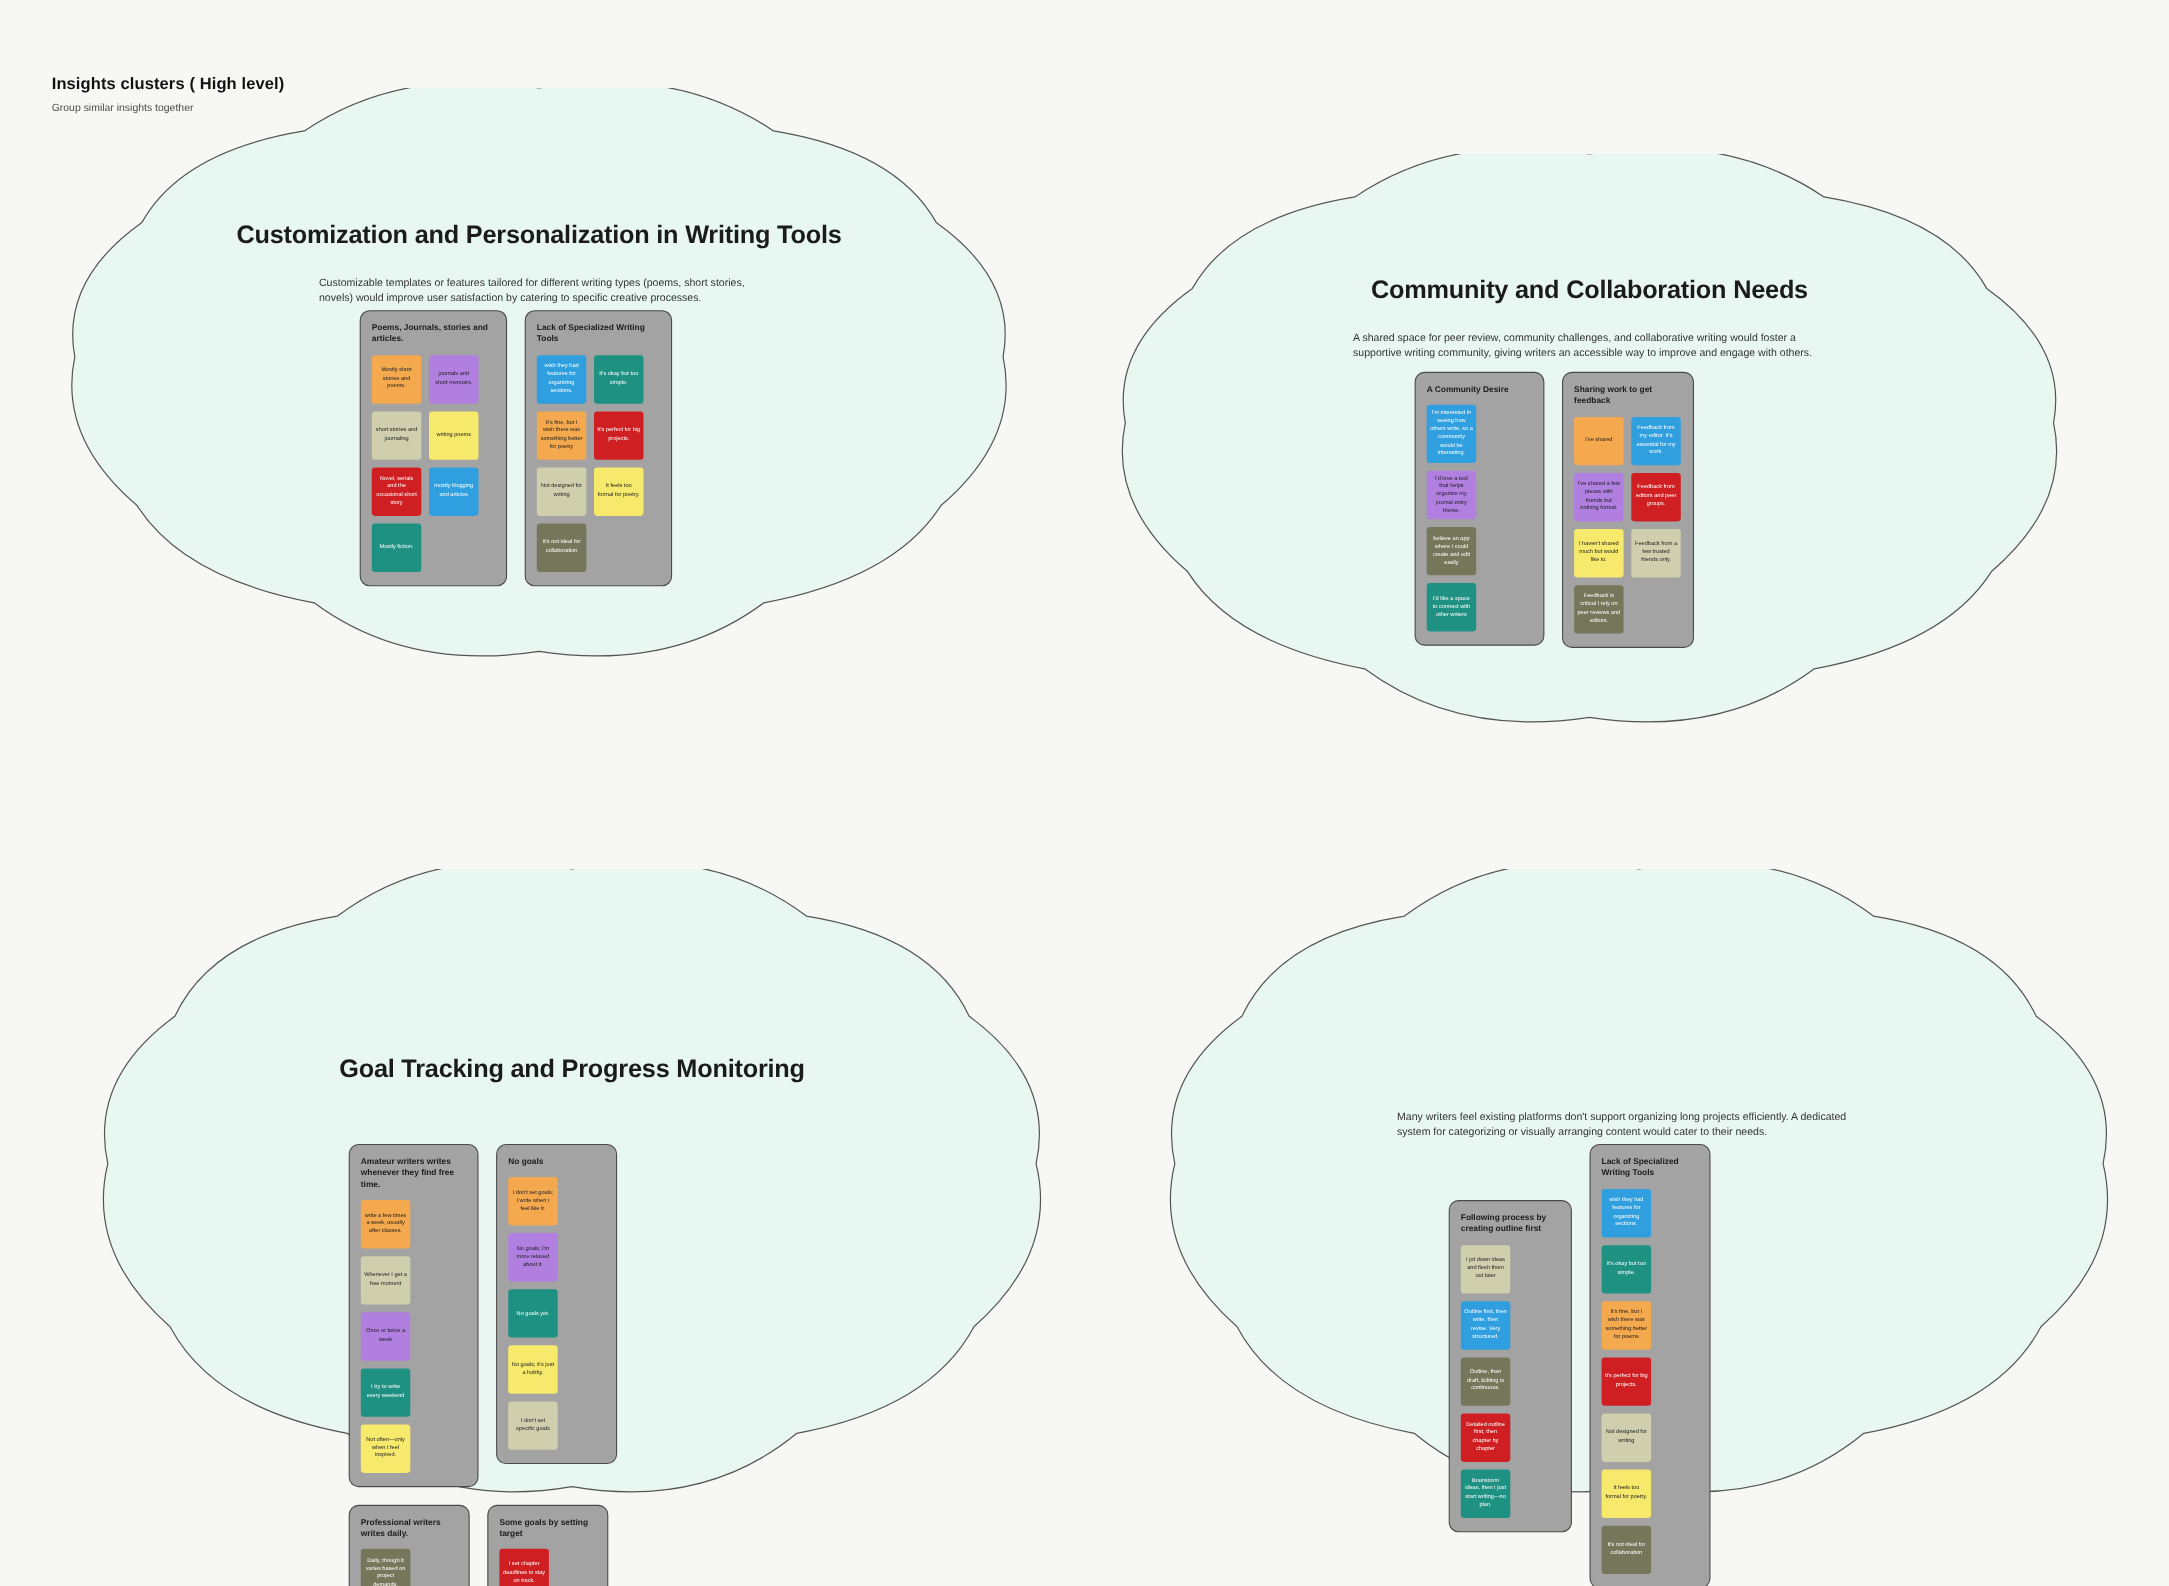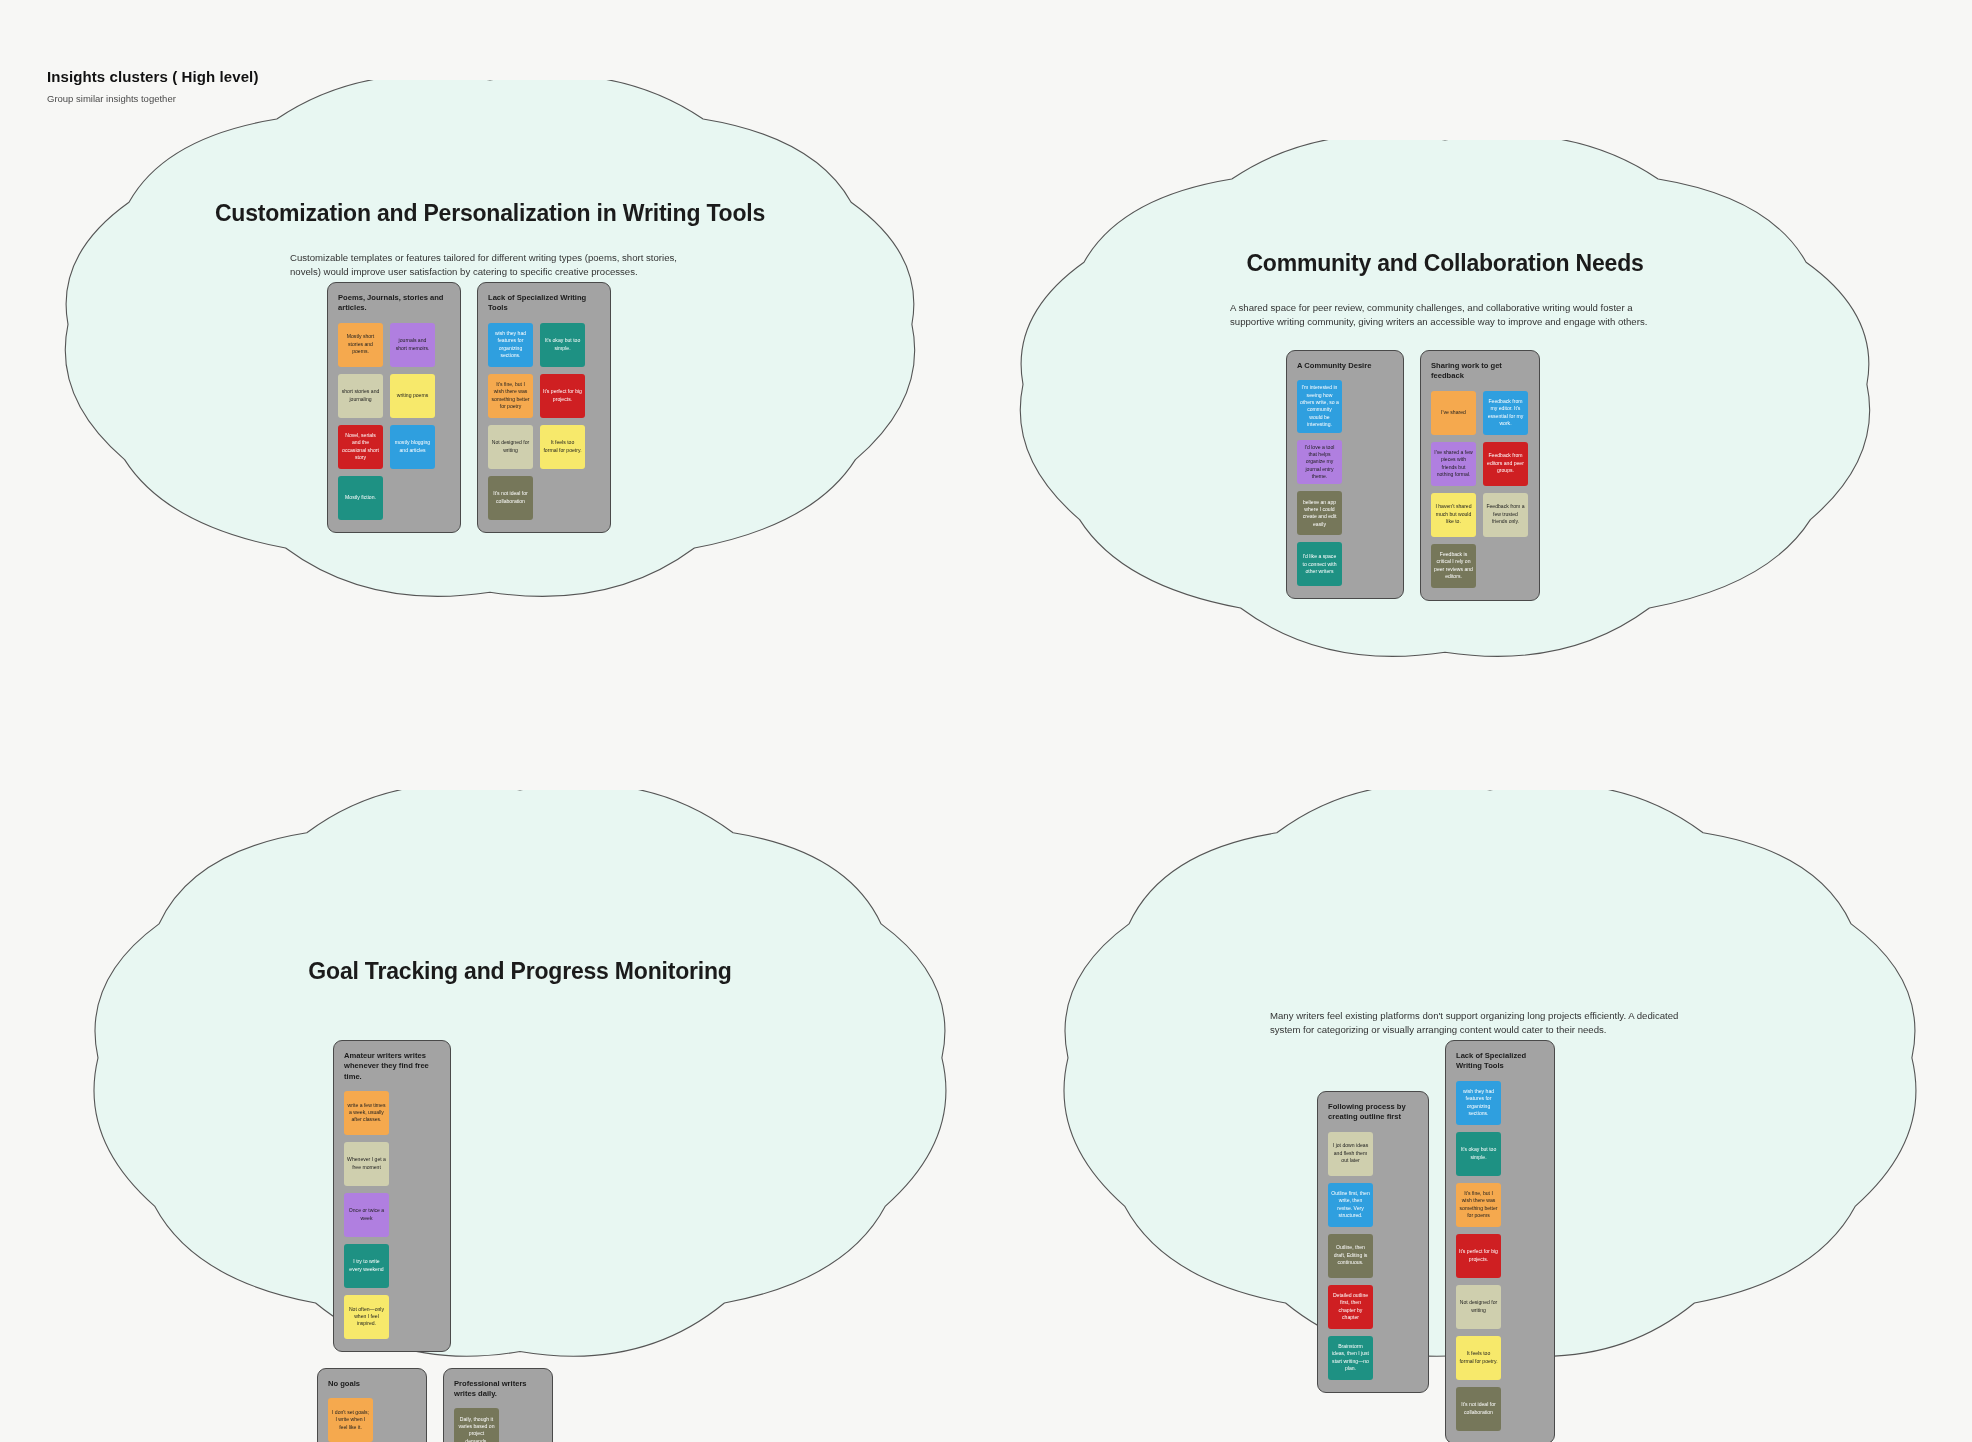--- a/index.html
+++ b/index.html
@@ -96,21 +96,21 @@
     </div>
   </div>
 
 <div class="cloud" id="cloud-1" style="left:1010px;top:140px;width:870px;height:520px;">
     <svg width="870" height="520" viewBox="0 0 870 520">
       <path d="M 435.0 0.0 Q 310.5 -20.9 221.8 39.0 Q 110.4 57.2 74.0 122.2 Q 0.1 174.8 13.0 244.4 Q -2.5 317.8 69.6 379.6 Q 111.8 445.8 230.6 468.0 Q 314.8 530.5 435.0 512.2 Q 555.2 530.5 639.4 468.0 Q 758.2 445.8 800.4 379.6 Q 872.5 317.8 856.9 244.4 Q 869.9 174.8 796.1 122.2 Q 759.6 57.2 648.1 39.0 Q 559.5 -20.9 435.0 0.0 Z" fill="#e8f7f2" stroke="#555555" stroke-width="1.1"></path>
     </svg>
     <div class="cloud-inner">
       <div class="cluster-title" style="top: 110px;">Community and Collaboration Needs</div>
       <div class="cluster-desc" style="top: 148px; width: 430px;">A shared space for peer review, community challenges, and collaborative writing would foster a supportive writing community, giving writers an accessible way to improve and engage with others.</div>
-      <div class="groups" style="left: 276px; top: 210px;">
+      <div class="groups" style="left: 276px; top: 198px;">
         <div class="group" style="width: 118px;">
           <div class="group-title">A Community Desire</div>
           <div class="notes">
             <div class="note dark" style="background: rgb(47, 159, 223);">I'm interested in seeing how others write, so a community would be interesting.</div>
             <div class="note" style="background: rgb(176, 127, 224);">I'd love a tool that helps organize my journal entry theme.</div>
             <div class="note dark" style="background: rgb(118, 119, 90);">believe an app where I could create and edit easily</div>
             <div class="note dark" style="background: rgb(30, 145, 131);">I'd like a space to connect with other writers</div>
           </div>
         </div>
         <div class="group" style="width: 120px;">
@@ -129,21 +129,21 @@
     </div>
   </div>
 
 <div class="cloud" id="cloud-2" style="left:85px;top:790px;width:870px;height:570px;">
     <svg width="870" height="570" viewBox="0 0 870 570">
       <path d="M 435.0 0.0 Q 310.3 -23.5 221.8 42.8 Q 107.9 61.0 74.0 133.9 Q -3.9 190.8 13.0 267.9 Q -6.6 348.9 69.6 416.1 Q 109.1 490.4 230.6 513.0 Q 314.6 582.1 435.0 561.5 Q 555.4 582.1 639.4 513.0 Q 760.9 490.4 800.4 416.1 Q 876.6 348.9 856.9 267.9 Q 873.9 190.8 796.1 133.9 Q 762.1 61.0 648.1 42.8 Q 559.7 -23.5 435.0 0.0 Z" fill="#e8f7f2" stroke="#555555" stroke-width="1.1"></path>
     </svg>
     <div class="cloud-inner">
       <div class="cluster-title" style="top: 168px;">Goal Tracking and Progress Monitoring</div>
       <div class="groups" style="left: 232px; top: 250px; flex-wrap: wrap; width: 250px; align-content: flex-start;">
-        <div class="group" style="width: 118px; margin-left: 16px;">
+        <div class="group" style="width: 118px;">
           <div class="group-title">Amateur writers writes whenever they find free time.</div>
           <div class="notes">
             <div class="note" style="background: rgb(245, 169, 78);">write a few times a week, usually after classes.</div>
             <div class="note" style="background: rgb(207, 207, 174);">Whenever I get a free moment</div>
             <div class="note" style="background: rgb(176, 127, 224);">Once or twice a week</div>
             <div class="note dark" style="background: rgb(30, 145, 131);">I try to write every weekend</div>
             <div class="note" style="background: rgb(247, 233, 107);">Not often—only when I feel inspired.</div>
           </div>
         </div>
         <div class="group" style="width: 110px;">

